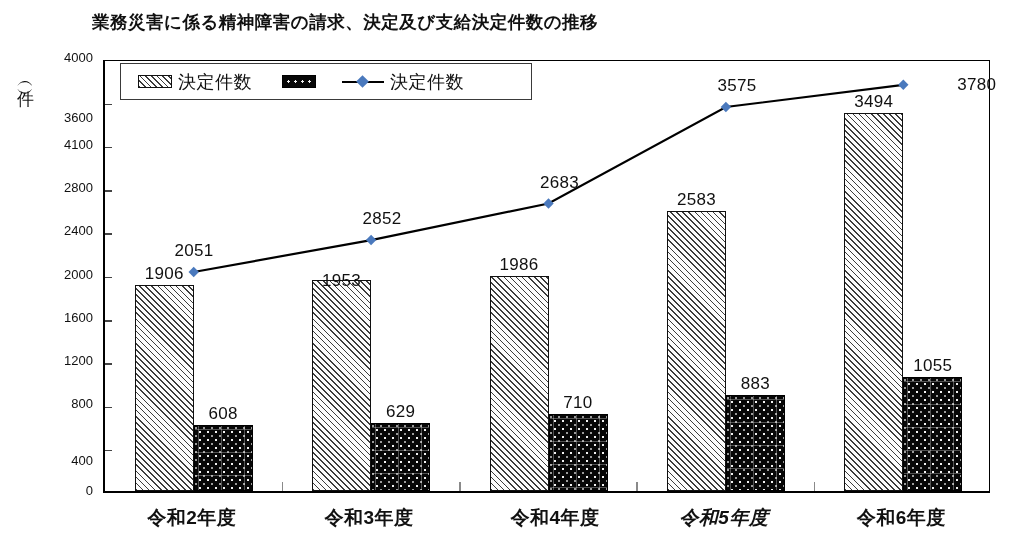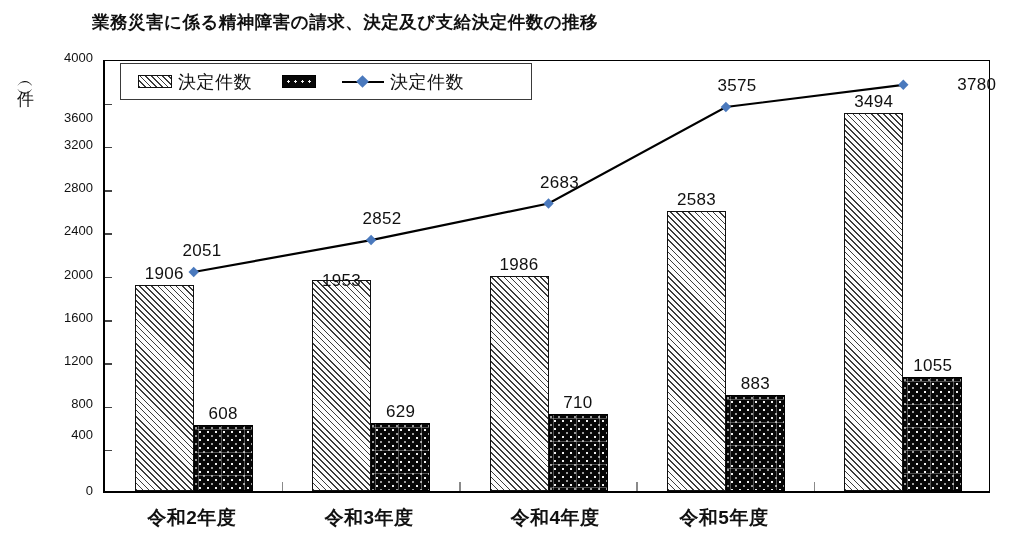--- a/index.html
+++ b/index.html
@@ -95,47 +95,48 @@
       <div class="bar dotted" style="left: 798.3px; width: 59px; height: 114.204px;"></div>
       <div class="val-label" style="left: 787.8px; top: 294.796px;">1055</div>
       <svg id="line-svg" width="887" height="433">
         <polyline points="88.7,210.97925 266.1,179.0455 443.5,142.56525 620.9,46.00625000000002 798.3000000000001,23.814999999999998" fill="none" stroke="#000000" stroke-width="2.2"></polyline>
         <path d="M 88.7 205.77925000000002 L 93.9 210.97925 L 88.7 216.17925 L 83.5 210.97925 Z" fill="#4a79bd"></path>
         <path d="M 266.1 173.84550000000002 L 271.3 179.0455 L 266.1 184.2455 L 260.90000000000003 179.0455 Z" fill="#4a79bd"></path>
         <path d="M 443.5 137.36525 L 448.7 142.56525 L 443.5 147.76524999999998 L 438.3 142.56525 Z" fill="#4a79bd"></path>
         <path d="M 620.9 40.80625000000002 L 626.1 46.00625000000002 L 620.9 51.206250000000026 L 615.6999999999999 46.00625000000002 Z" fill="#4a79bd"></path>
         <path d="M 798.3000000000001 18.615 L 803.5000000000001 23.814999999999998 L 798.3000000000001 29.014999999999997 L 793.1 23.814999999999998 Z" fill="#4a79bd"></path>
       </svg>
-      <div class="val-label" style="left: 57px; top: 179.979px;">2051</div>
+      <div class="val-label" style="left: 49px; top: 179.979px;">2051</div>
       <div class="val-label" style="left: 237.1px; top: 148.046px;">2852</div>
       <div class="val-label" style="left: 414.5px; top: 111.565px;">2683</div>
       <div class="val-label" style="left: 591.9px; top: 15.0062px;">3575</div>
       <div class="val-label side" style="left: 811.3px; top: 13.815px;">3780</div>
     </div>
 
   <div id="legend">
     <span class="sw-hatched"></span>
     <span class="lg-label">決定件数</span>
     <span class="gap1"></span>
     <span class="sw-dotted"></span>
     <span class="gap2"></span>
     <span class="sw-line">
         <span class="ln"></span>
         <span class="dm"></span>
       </span>
     <span class="lg-label">決定件数</span>
   </div>
 <div class="y-label" style="top: 483px;">0</div>
-    <div class="y-label" style="top: 427px;">400</div>
+    <div class="y-label" style="top: 453px;">400</div>
     <div class="y-label" style="top: 396.4px;">800</div>
     <div class="y-label" style="top: 353.1px;">1200</div>
     <div class="y-label" style="top: 309.8px;">1600</div>
     <div class="y-label" style="top: 266.5px;">2000</div>
     <div class="y-label" style="top: 223.2px;">2400</div>
     <div class="y-label" style="top: 179.9px;">2800</div>
-    <div class="y-label" style="top: 136.6px;">3200</div>
+    <div class="y-label" style="top: 136.6px;">4100</div>
     <div class="y-label" style="top: 110px;">3600</div>
     <div class="y-label" style="top: 50px;">4000</div>
     <div class="x-label" style="left: 111.7px;">令和2年度</div>
     <div class="x-label" style="left: 289.1px;">令和3年度</div>
     <div class="x-label" style="left: 475px;">令和4年度</div>
-    <div class="x-label" style="left: 643.9px;">令和5年度</div>
+    <div class="x-label" style="left: 643.9px; font-style: italic;">令和5年度</div>
+    <div class="x-label" style="left: 821.3px;">令和6年度</div>
   </div>
 
 </body></html>

